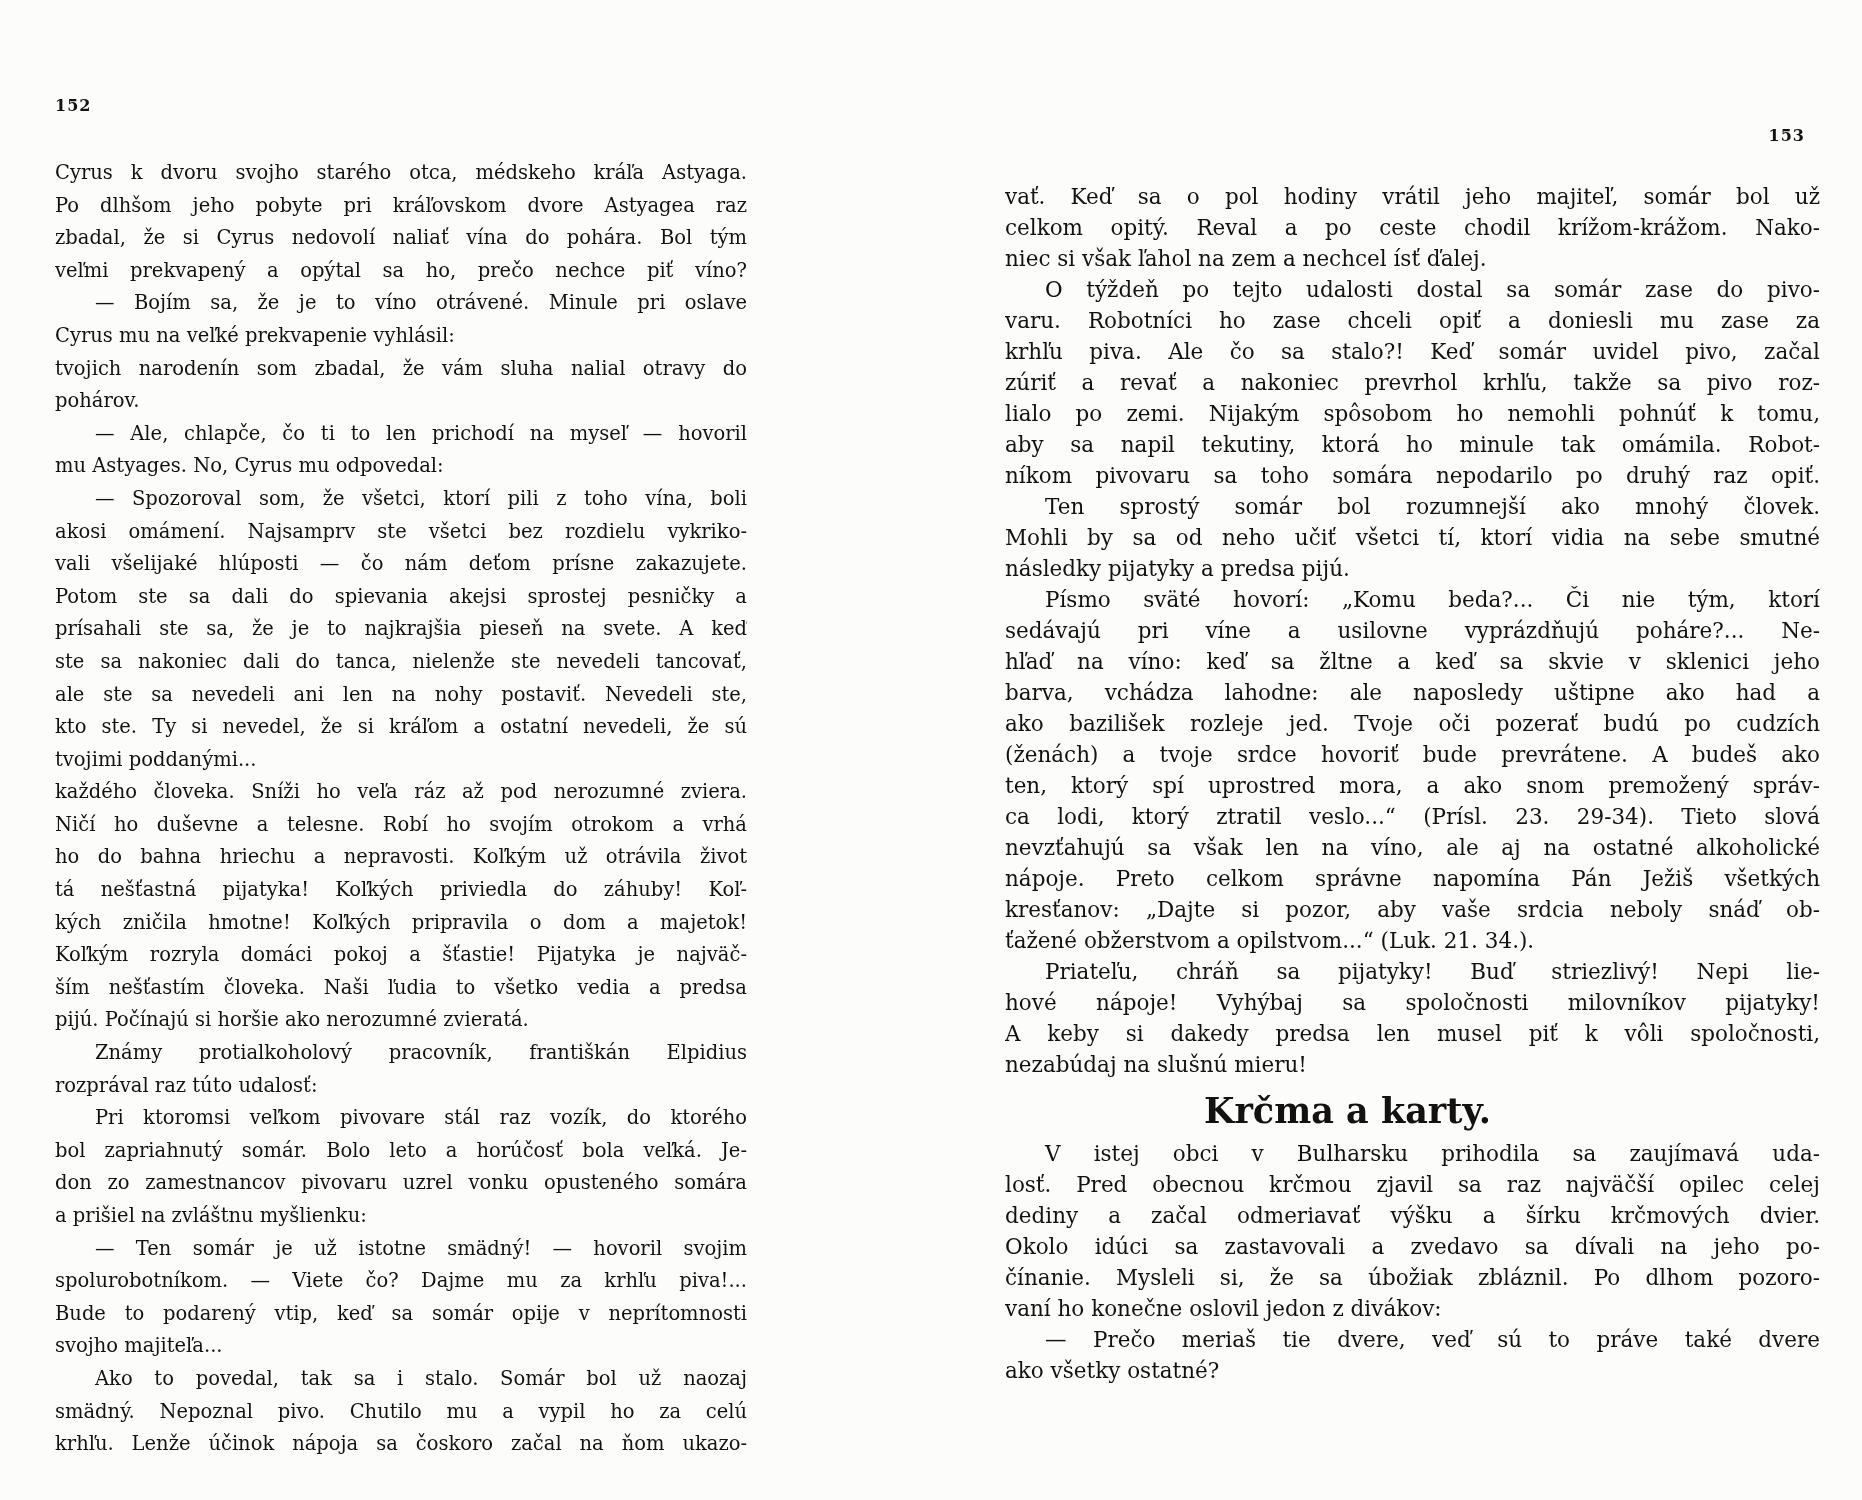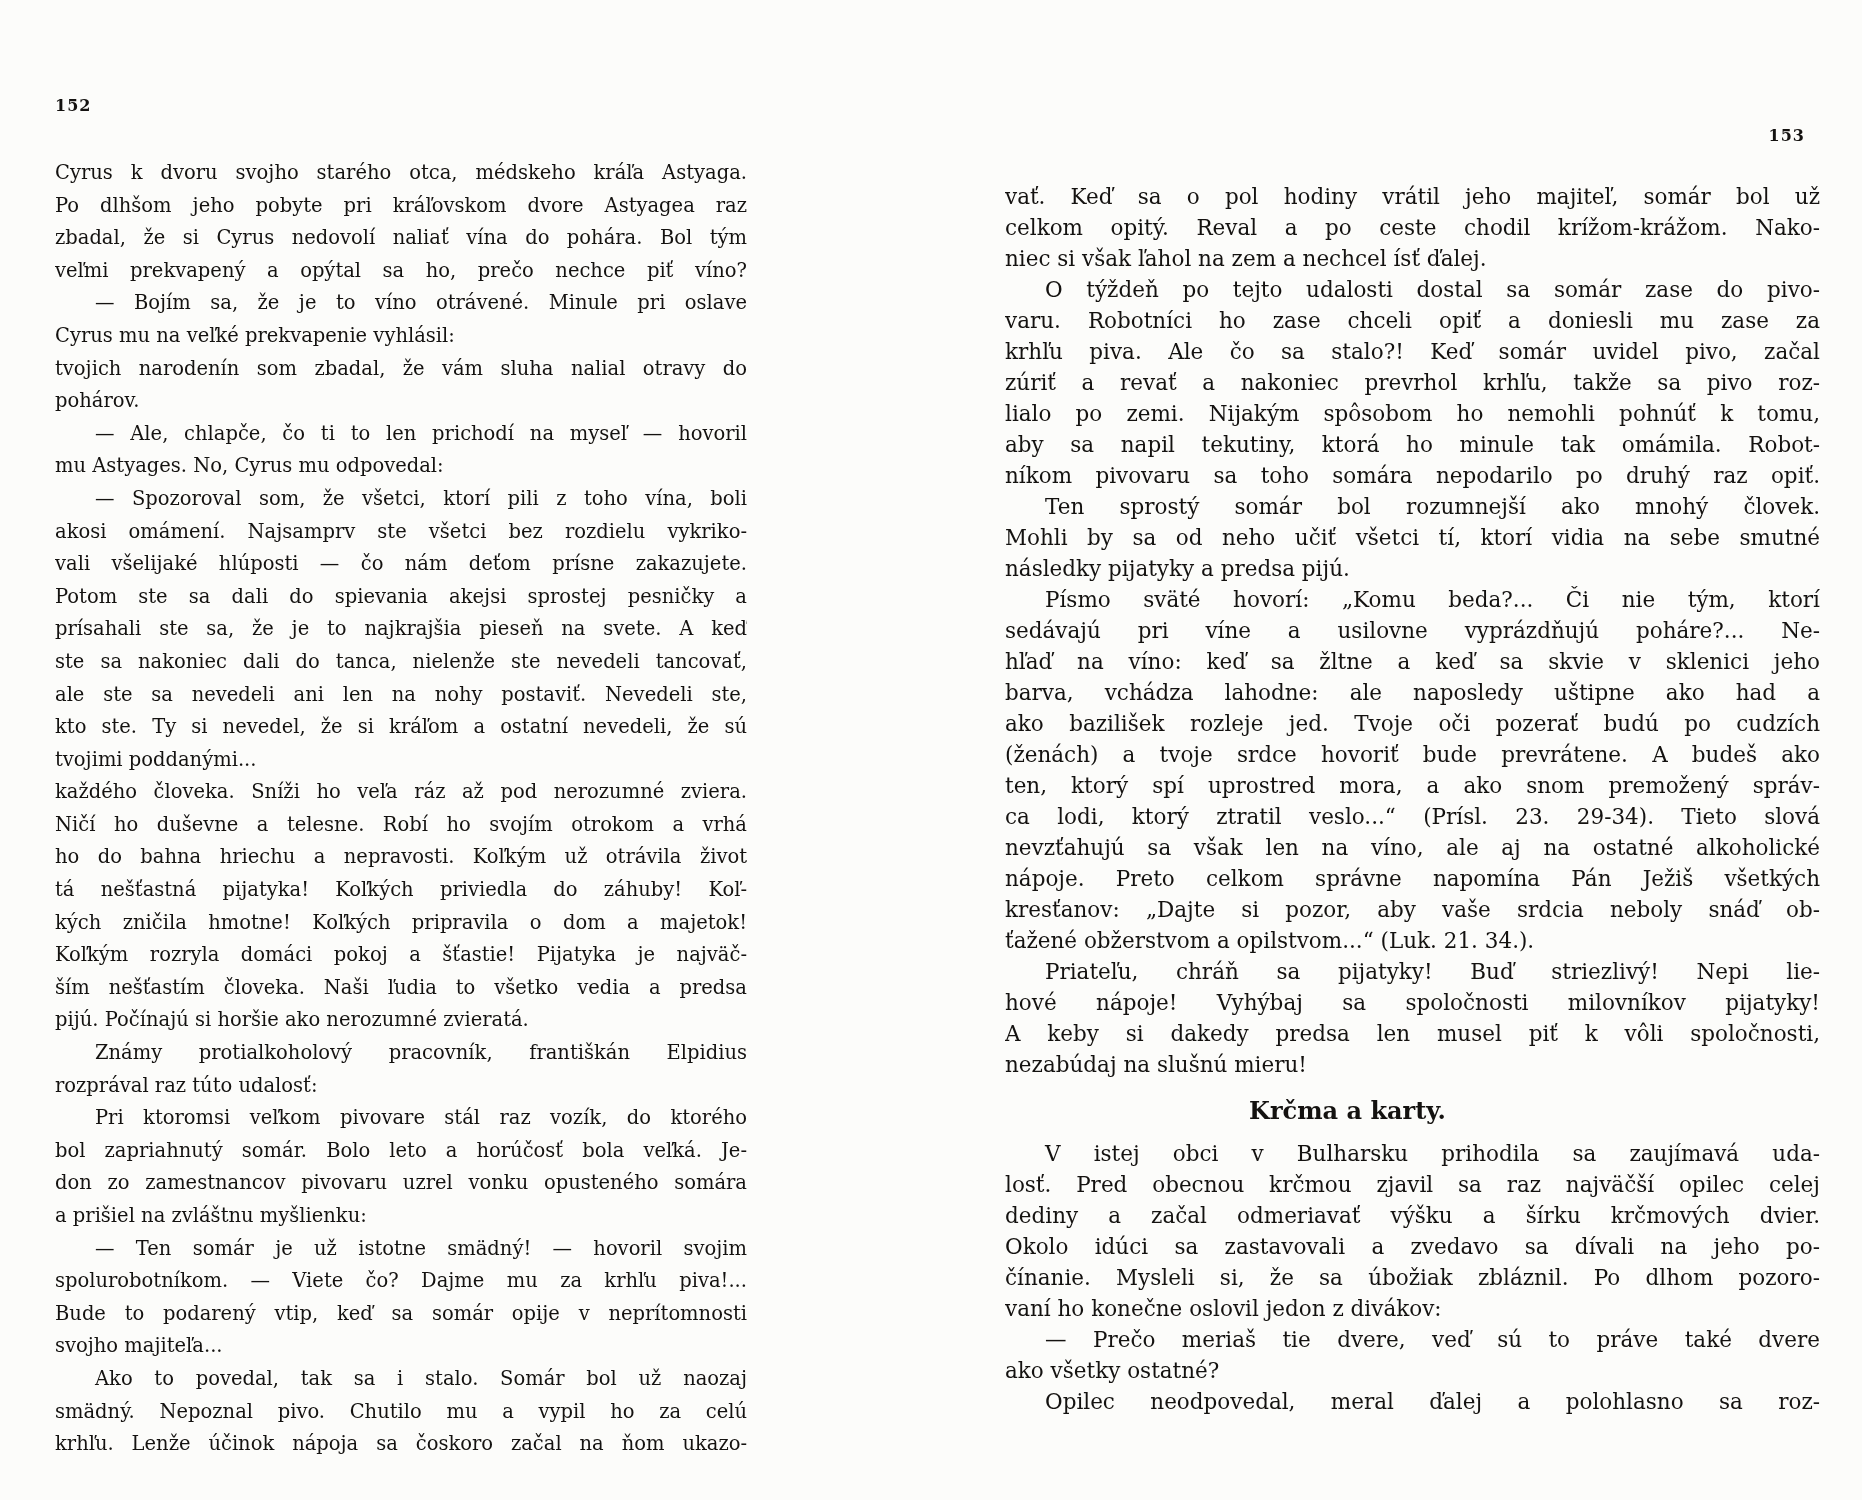--- a/index.html
+++ b/index.html
@@ -66,21 +66,21 @@
   .line.noj::after {
     content: none;
   }
   .line.ind {
     text-indent: 40px;
   }
   .it {
   }
   .heading {
     font-weight: bold;
-    font-size: 24px;
+    font-size: 35px;
     line-height: 30px;
     text-align: center;
     padding-right: 130px;
     margin-top: 16px;
     margin-bottom: 12px;
   }
 </style>
 </head>
 <body>
 
@@ -166,15 +166,14 @@
   <div class="heading">Krčma a karty.</div>
   <div>
       <div class="line ind"><span>V istej obci v Bulharsku prihodila sa zaujímavá uda-</span></div>
       <div class="line"><span>losť. Pred obecnou krčmou zjavil sa raz najväčší opilec celej</span></div>
       <div class="line"><span>dediny a začal odmeriavať výšku a šírku krčmových dvier.</span></div>
       <div class="line"><span>Okolo idúci sa zastavovali a zvedavo sa dívali na jeho po-</span></div>
       <div class="line"><span>čínanie. Mysleli si, že sa úbožiak zbláznil. Po dlhom pozoro-</span></div>
       <div class="line noj"><span>vaní ho konečne oslovil jedon z divákov:</span></div>
       <div class="line ind"><span>— Prečo meriaš tie dvere, veď sú to práve také dvere</span></div>
       <div class="line noj"><span>ako všetky ostatné?</span></div>
-      <div class="line ind"><span>Opilec neodpovedal, meral ďalej a polohlasno sa roz-</span></div>
     </div>
 </div>
 
 </body></html>

